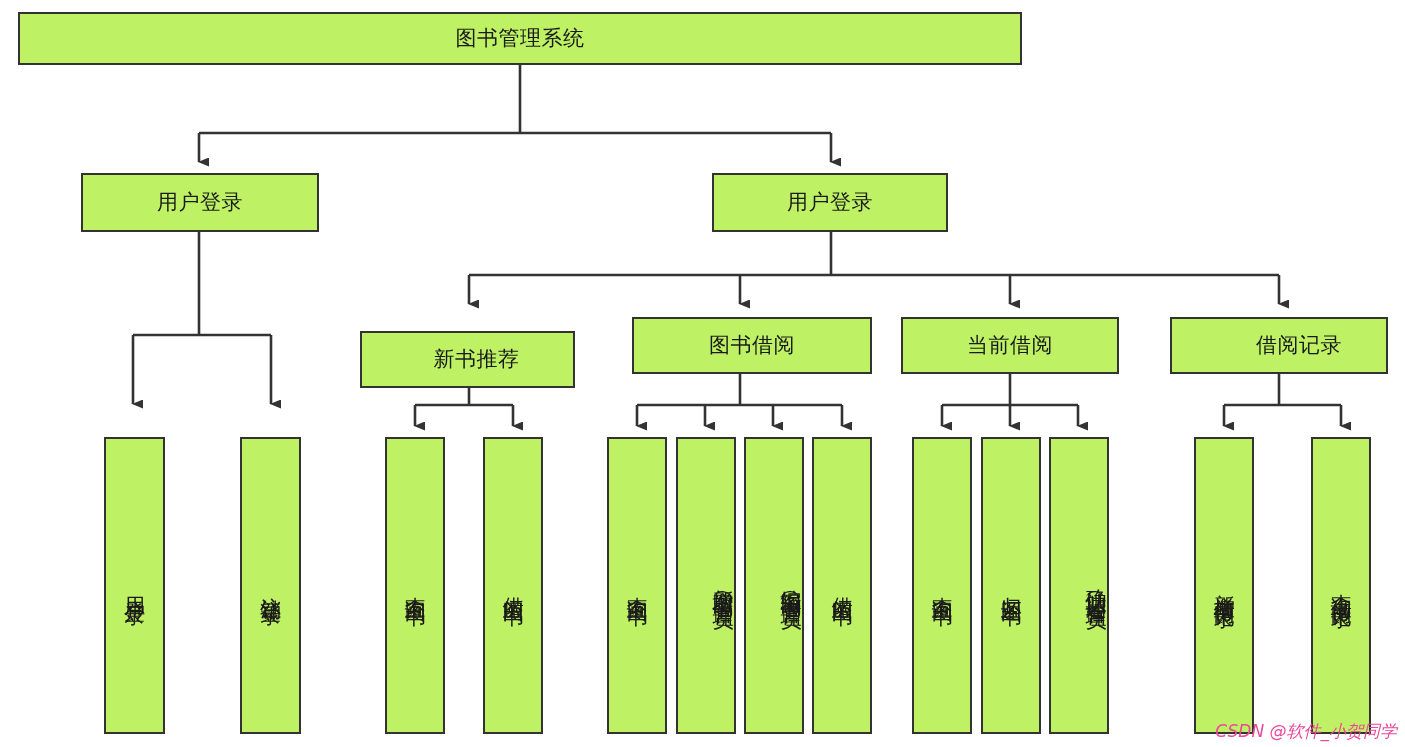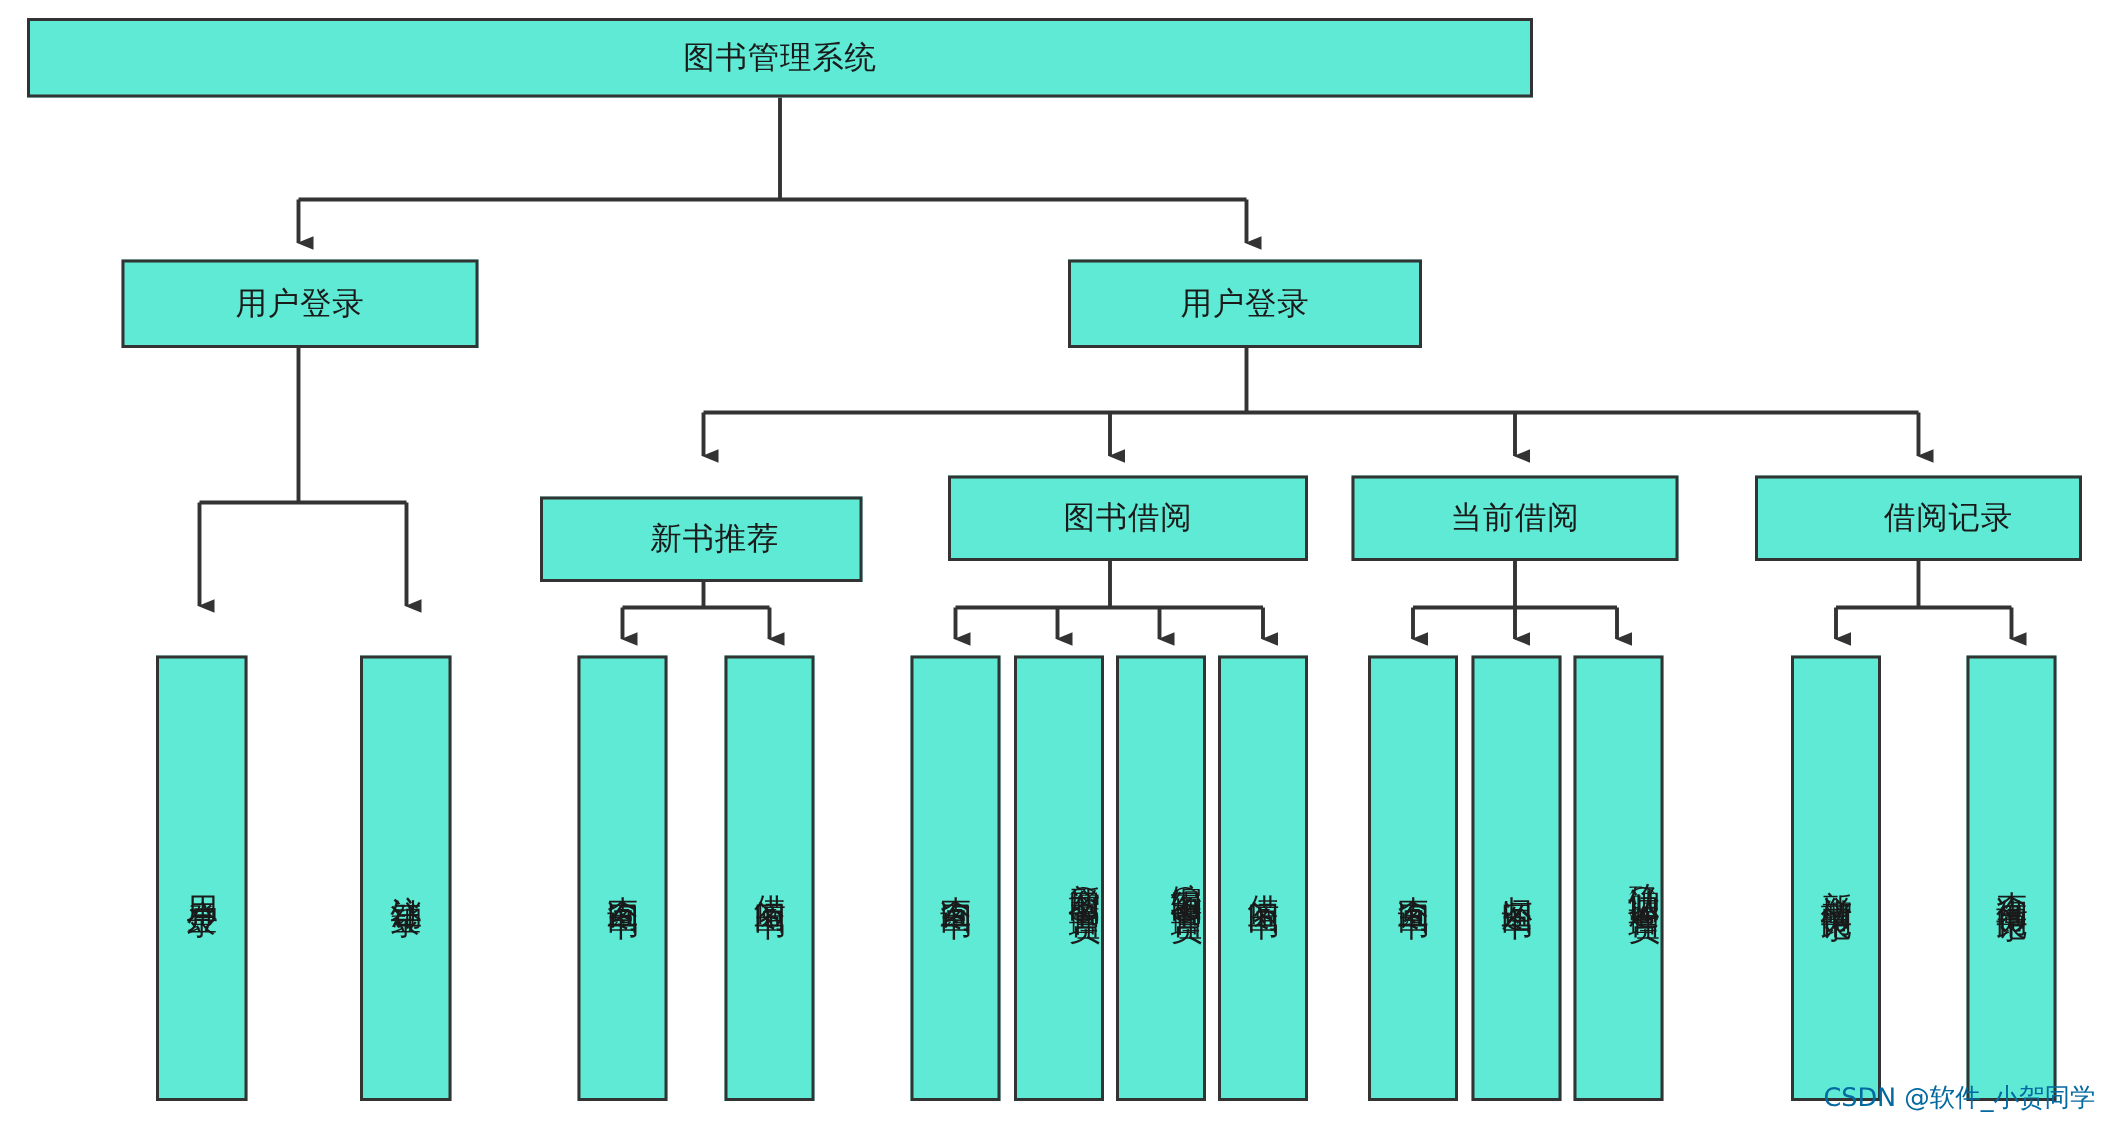--- a/index.html
+++ b/index.html
@@ -21,21 +21,21 @@
     position: absolute;
     left: 0;
     top: 0;
     width: 1405px;
     height: 747px;
   }
   .node {
     position: absolute;
     box-sizing: border-box;
     border: 2px solid #333333;
-    background: #5eead4;
+    background: #bef264;
     display: flex;
     align-items: center;
     justify-content: center;
     color: #1a1a1a;
   }
   .node.horiz {
     font-size: 21px;
     letter-spacing: 0.5px;
   }
   .node.vert {
@@ -53,23 +53,24 @@
   }
   .node .lbl {
     display: block;
     line-height: 1.08;
   }
   #watermark {
     position: absolute;
     right: 8px;
     bottom: 4px;
     font-size: 17px;
-    color: #0369a1;
+    color: #ec4899;
     white-space: nowrap;
     pointer-events: none;
+    font-style: italic;
   }
 </style>
 </head>
 <body>
 
 <div id="canvas">
 
   <svg id="wires" viewBox="0 0 1405 747" xmlns="http://www.w3.org/2000/svg">
     <defs>
       <marker id="arw" markerWidth="9" markerHeight="11" refX="4.5" refY="10" orient="auto" markerUnits="userSpaceOnUse">

